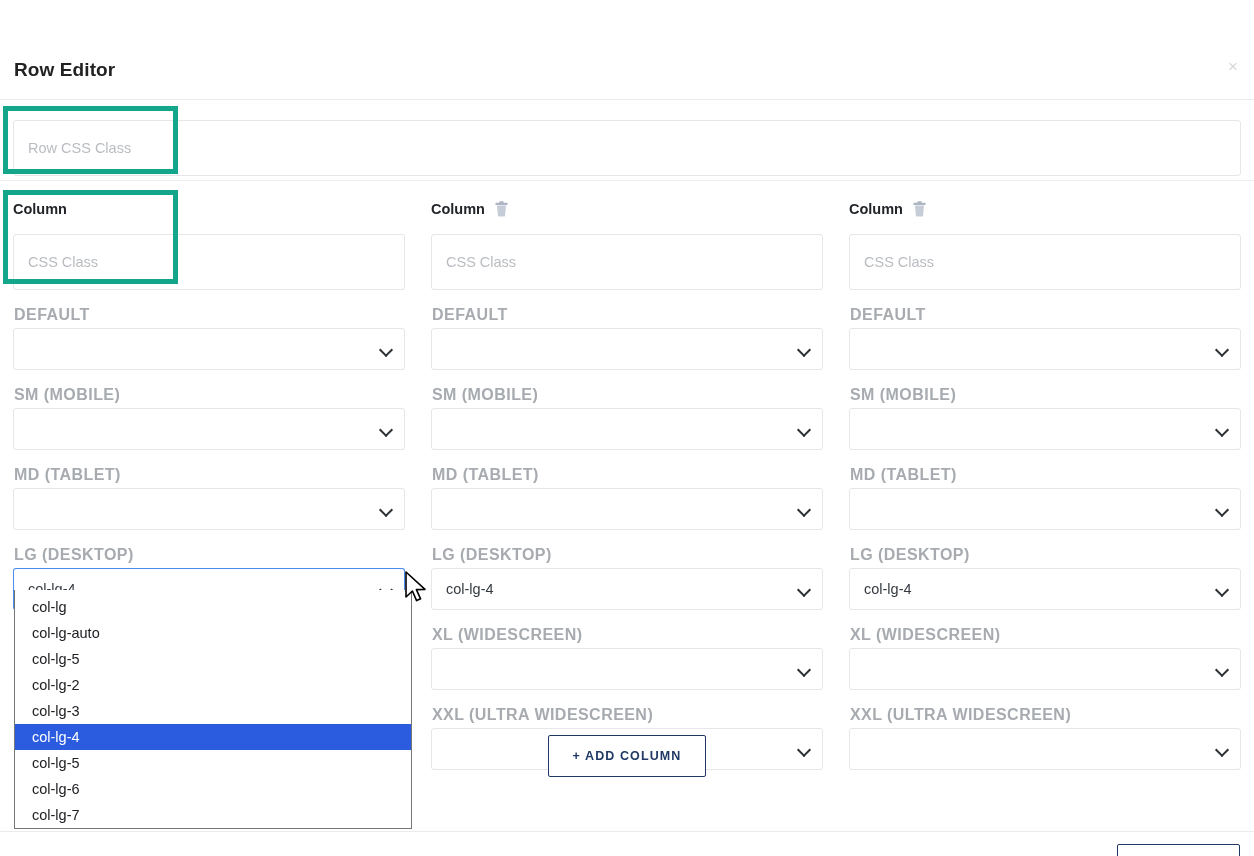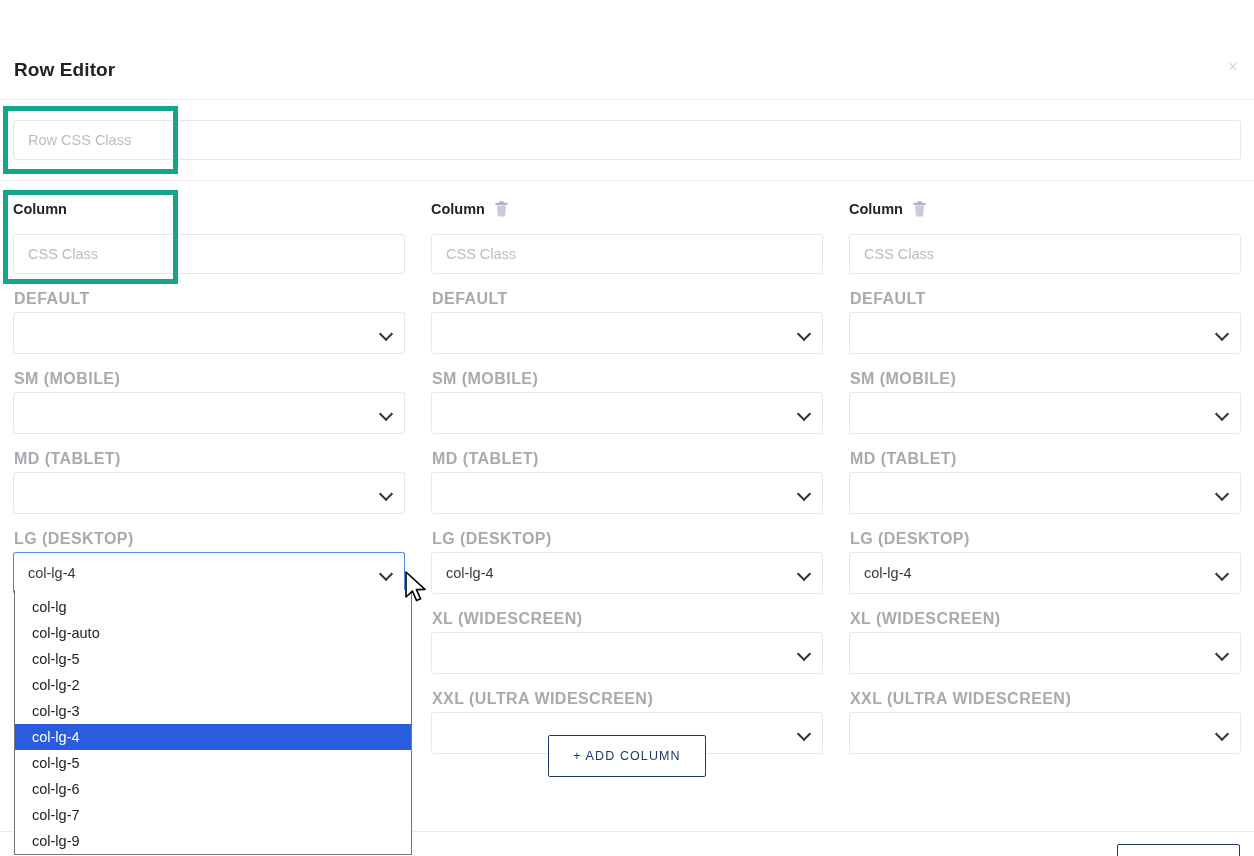--- a/index.html
+++ b/index.html
@@ -62,21 +62,21 @@
 
   
   .row-class-strip {
     position: absolute;
     left: 13px; top: 20px;
     width: 1228px;
     height: 40px;
   }
   .text-input {
     width: 100%;
-    height: 40px;
+    height: 56px;
     border: 1px solid #e4e6e8;
     border-radius: 3px;
     padding: 0 14px;
     font-size: 14.5px;
     color: #343a40;
     background: #fff;
     outline: none;
     font-family: "Liberation Sans", sans-serif;
   }
   .text-input::placeholder { color: #b9bcc0; }
@@ -163,21 +163,21 @@
     top: 635px;
     width: 418px;
     display: flex;
     justify-content: center;
   }
   .btn-outline-navy {
     background: #fff;
     border: 1px solid #1f3864;
     color: #1f3864;
     font-size: 12.5px;
-    font-weight: normal;
+    font-weight: bold;
     letter-spacing: 1.1px;
     padding: 13px 24px;
     border-radius: 2px;
     cursor: pointer;
     font-family: "Liberation Sans", sans-serif;
   }
 
   
   .modal-footer {
     position: absolute;
@@ -416,21 +416,20 @@
   <div class="dropdown-list" id="dropdown-list">
       <div class="dd-item">col-lg</div>
       <div class="dd-item">col-lg-auto</div>
       <div class="dd-item">col-lg-5</div>
       <div class="dd-item">col-lg-2</div>
       <div class="dd-item">col-lg-3</div>
       <div class="dd-item selected">col-lg-4</div>
       <div class="dd-item">col-lg-5</div>
       <div class="dd-item">col-lg-6</div>
       <div class="dd-item">col-lg-7</div>
-      <div class="dd-item">col-lg-9</div>
     </div>
 
   <div class="hl" id="hl-row-css"></div>
   <div class="hl" id="hl-col-one"></div>
 
   <div class="cursor">
     <svg width="26" height="38" viewBox="0 0 26 38" xmlns="http://www.w3.org/2000/svg">
       <path d="M2 2 L2 27 L8.4 21 L12.6 30.6 L16.6 28.8 L12.4 19.6 L21 19.4 Z" fill="#ffffff" stroke="#000000" stroke-width="1.6" stroke-linejoin="round"></path>
     </svg>
   </div>

